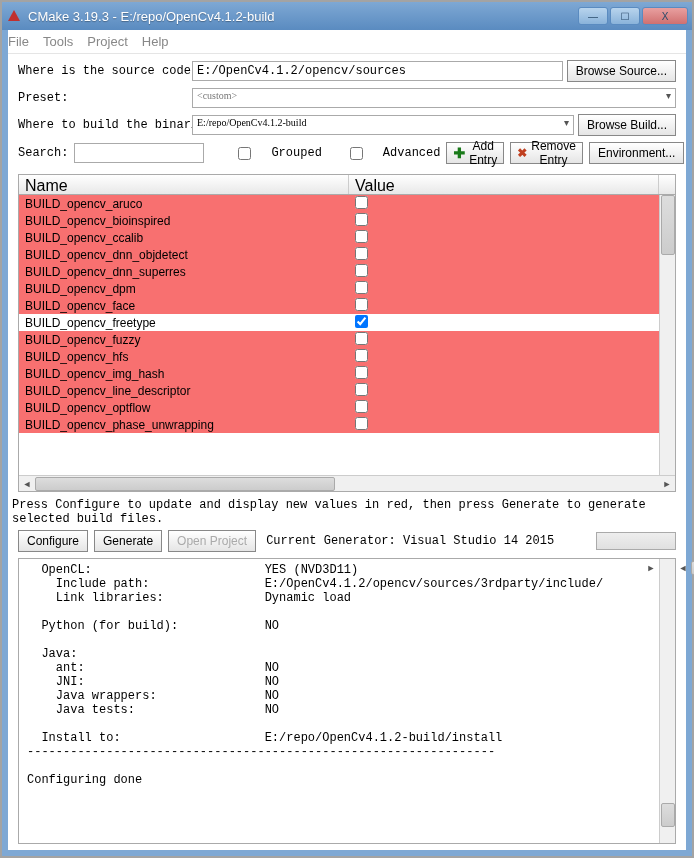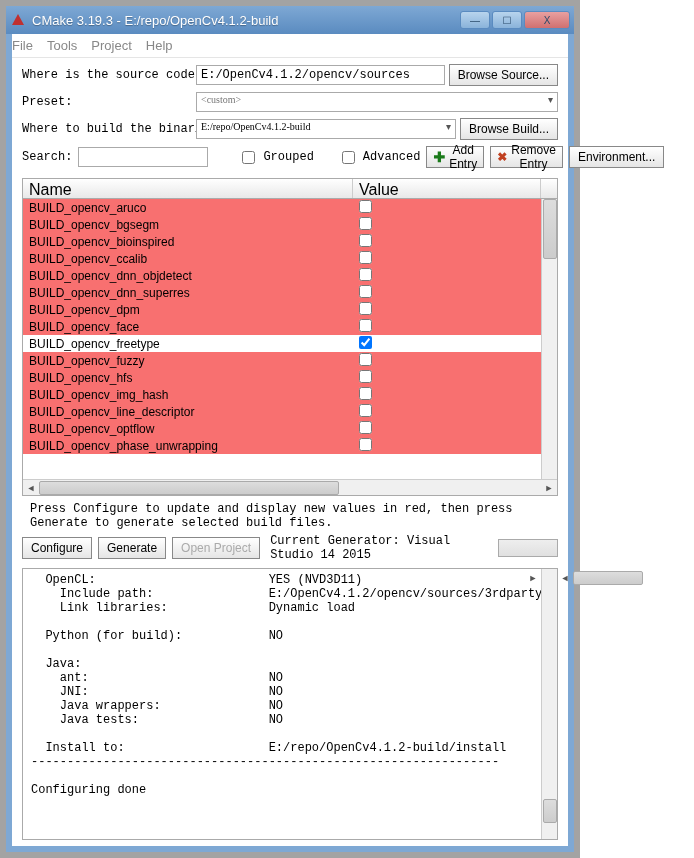--- a/index.html
+++ b/index.html
@@ -1,38 +1,38 @@
 <!DOCTYPE html>
 <html><head>
 <meta charset="utf-8">
 <style>
 * { box-sizing: border-box; margin: 0; padding: 0; }
 body { font-family: "Segoe UI", Tahoma, sans-serif; font-size: 12px; background: #fff; width: 694px; height: 858px; overflow: hidden; }
-.window { border: 6px solid #a3a3a3; width: 580px; height: 858px; display: flex; flex-direction: column; }
+.window { border: 2px solid #a3a3a3; width: 694px; height: 858px; display: flex; flex-direction: column; }
 .titlebar { background: linear-gradient(#7ea8d4, #5a8bc0); color: #fff; height: 28px; display: flex; align-items: center; padding: 0 4px; }
 .titlebar .logo { width: 16px; height: 16px; margin-right: 6px; display:flex; align-items:center; justify-content:center; }
 .titlebar .title { flex: 1; font-size: 13px; text-shadow: 0 1px 1px rgba(0,0,0,.3); }
 .win-btns { display: flex; gap: 2px; }
 .win-btn { width: 30px; height: 18px; background: linear-gradient(#b8d4ed,#8ab3da); border: 1px solid #5a8bc0; border-radius: 3px; display:flex; align-items:center; justify-content:center; font-size:10px; color:#2a4a6a; cursor:pointer; }
 .win-btn.close { background: linear-gradient(#e8a0a0,#d07070); width: 46px; }
 .client-wrap { background: #fff; border: 6px solid #7ea8d4; border-top: none; flex: 1; display: flex; flex-direction: column; }
 .menubar { display: flex; gap: 14px; padding: 4px 0; color: #888; font-size: 13px; border-bottom: 1px solid #e5e5e5; }
 .menubar span { cursor: pointer; }
 .form-area { padding: 6px 10px; display: flex; flex-direction: column; gap: 6px; font-family: "Courier New", monospace; font-size: 12px; }
 .row { display: flex; align-items: center; gap: 4px; }
 .row .lbl { width: 170px; white-space: nowrap; }
 .txt { flex: 1; height: 20px; border: 1px solid #aaa; padding: 1px 4px; font-family: "Courier New", monospace; font-size: 12px; background:#fff; }
 .combo { flex: 1; height: 20px; border: 1px solid #aaa; padding: 1px 4px; font-family: Liberation Serif, serif; font-size: 10px; color:#777; background:#fff; position:relative; }
 .combo::after { content:"▾"; position:absolute; right:4px; color:#555; }
 .btn { height: 22px; padding: 0 8px; border: 1px solid #888; background: linear-gradient(#fff,#e5e5e5); font-size: 12px; cursor:pointer; white-space:nowrap; }
 .btn:disabled { color:#aaa; }
 .toolbar-row { display:flex; align-items:center; gap:6px; }
 .toolbar-row .search-lbl { font-family: "Courier New", monospace; }
 .toolbar-row input.search { width: 130px; height:20px; border:1px solid #aaa; padding:1px 4px; }
-.chk { display:flex; align-items:center; gap:8px; font-size:12px;padding-left:22px; }
+.chk { display:flex; align-items:center; gap:20px; font-size:12px;padding-left:22px; }
 .chk input { width:13px; height:13px; }
 .icon-btn { height:22px; padding:0 6px; border:1px solid #888; background:linear-gradient(#fff,#e5e5e5); font-size:12px; display:flex; align-items:center; gap:4px; cursor:pointer; }
 .plus-icon { color:#1a7a1a; font-weight:bold; font-size:14px; }
 .x-icon { color:#c04020; font-weight:bold; font-size:12px; }
 .table-wrap { margin: 4px 10px 0 10px; border:1px solid #aaa; height: 318px; display:flex; flex-direction:column; }
 .thead { display:flex; background:linear-gradient(#fff,#e8e8e8); border-bottom:1px solid #aaa; height:20px; }
 .th { padding:2px 6px; font-size:16px; border-right:1px solid #ccc; }
 .th.name { width: 330px; }
 .th.value { flex:1; }
 .th.scroll { width:16px; border-right:none; }
@@ -42,21 +42,21 @@
 .td { padding:0 6px; font-size:12px; }
 .td.name { width:330px; }
 .td.value { flex:1; }
 .td.value input { width:13px; height:13px; }
 .vscroll { position:absolute; right:0; top:0; width:16px; height:100%; background:#f0f0f0; border-left:1px solid #ccc; }
 .vscroll .thumb { position:absolute; top:0; left:1px; width:14px; height:60px; background:linear-gradient(#ddd,#ccc); border:1px solid #aaa; border-radius:2px; }
 .hscroll { height:16px; background:#f0f0f0; border-top:1px solid #ccc; position:relative; }
 .hscroll .thumb { position:absolute; left:16px; top:1px; height:14px; width:300px; background:linear-gradient(#ddd,#ccc); border:1px solid #aaa; border-radius:2px; }
 .hscroll .arrow { position:absolute; top:0; width:16px; height:16px; display:flex; align-items:center; justify-content:center; font-size:9px; color:#555; }
 .hscroll .arrow.r { right:0; }
-.hint { font-family:"Courier New",monospace; font-size:12px; padding:6px 18px 2px; }
+.hint { font-family:"Courier New",monospace; font-size:12px; padding:6px 4px 2px; }
 .action-row { display:flex; align-items:center; gap:6px; padding:2px 10px 6px; }
 .action-row .gen-note { font-family:"Courier New",monospace; font-size:12px; margin-left:4px; }
 .spacer { flex:1; }
 .progress { width:80px; height:18px; border:1px solid #aaa; background:linear-gradient(#eee,#e0e0e0); }
 .output-wrap { margin:0 10px 6px 10px; border:1px solid #aaa; flex:1; display:flex; flex-direction:row; min-height:0; }
 .output { flex:1; overflow:hidden; padding:4px 8px; font-family:"Courier New",monospace; font-size:12px; white-space:pre; position:relative; }
 .out-vscroll { position:absolute; right:0; top:0; width:16px; height:100%; background:#f0f0f0; border-left:1px solid #ccc; }
 .out-vscroll .thumb { position:absolute; bottom:16px; left:1px; width:14px; height:24px; background:linear-gradient(#ddd,#ccc); border:1px solid #aaa; border-radius:2px; }
 .out-hscroll { height:16px; background:#f0f0f0; border-top:1px solid #ccc; position:relative; }
 .out-hscroll .thumb { position:absolute; left:16px; top:1px; height:14px; width:70px; background:linear-gradient(#ddd,#ccc); border:1px solid #aaa; border-radius:2px; }
@@ -132,24 +132,20 @@
         <div class="th name">Name</div>
         <div class="th value">Value</div>
         <div class="th scroll"></div>
       </div>
       <div class="tbody" id="tbody">
         <div class="tr">
             <div class="td name">BUILD_opencv_aruco</div>
             <div class="td value"><input type="checkbox" style=""></div>
           </div>
           <div class="tr">
-            <div class="td name">BUILD_opencv_bgsegm</div>
-            <div class="td value"><input type="checkbox" style=""></div>
-          </div>
-          <div class="tr">
             <div class="td name">BUILD_opencv_bioinspired</div>
             <div class="td value"><input type="checkbox" style=""></div>
           </div>
           <div class="tr">
             <div class="td name">BUILD_opencv_ccalib</div>
             <div class="td value"><input type="checkbox" style=""></div>
           </div>
           <div class="tr">
             <div class="td name">BUILD_opencv_dnn_objdetect</div>
             <div class="td value"><input type="checkbox" style=""></div>

